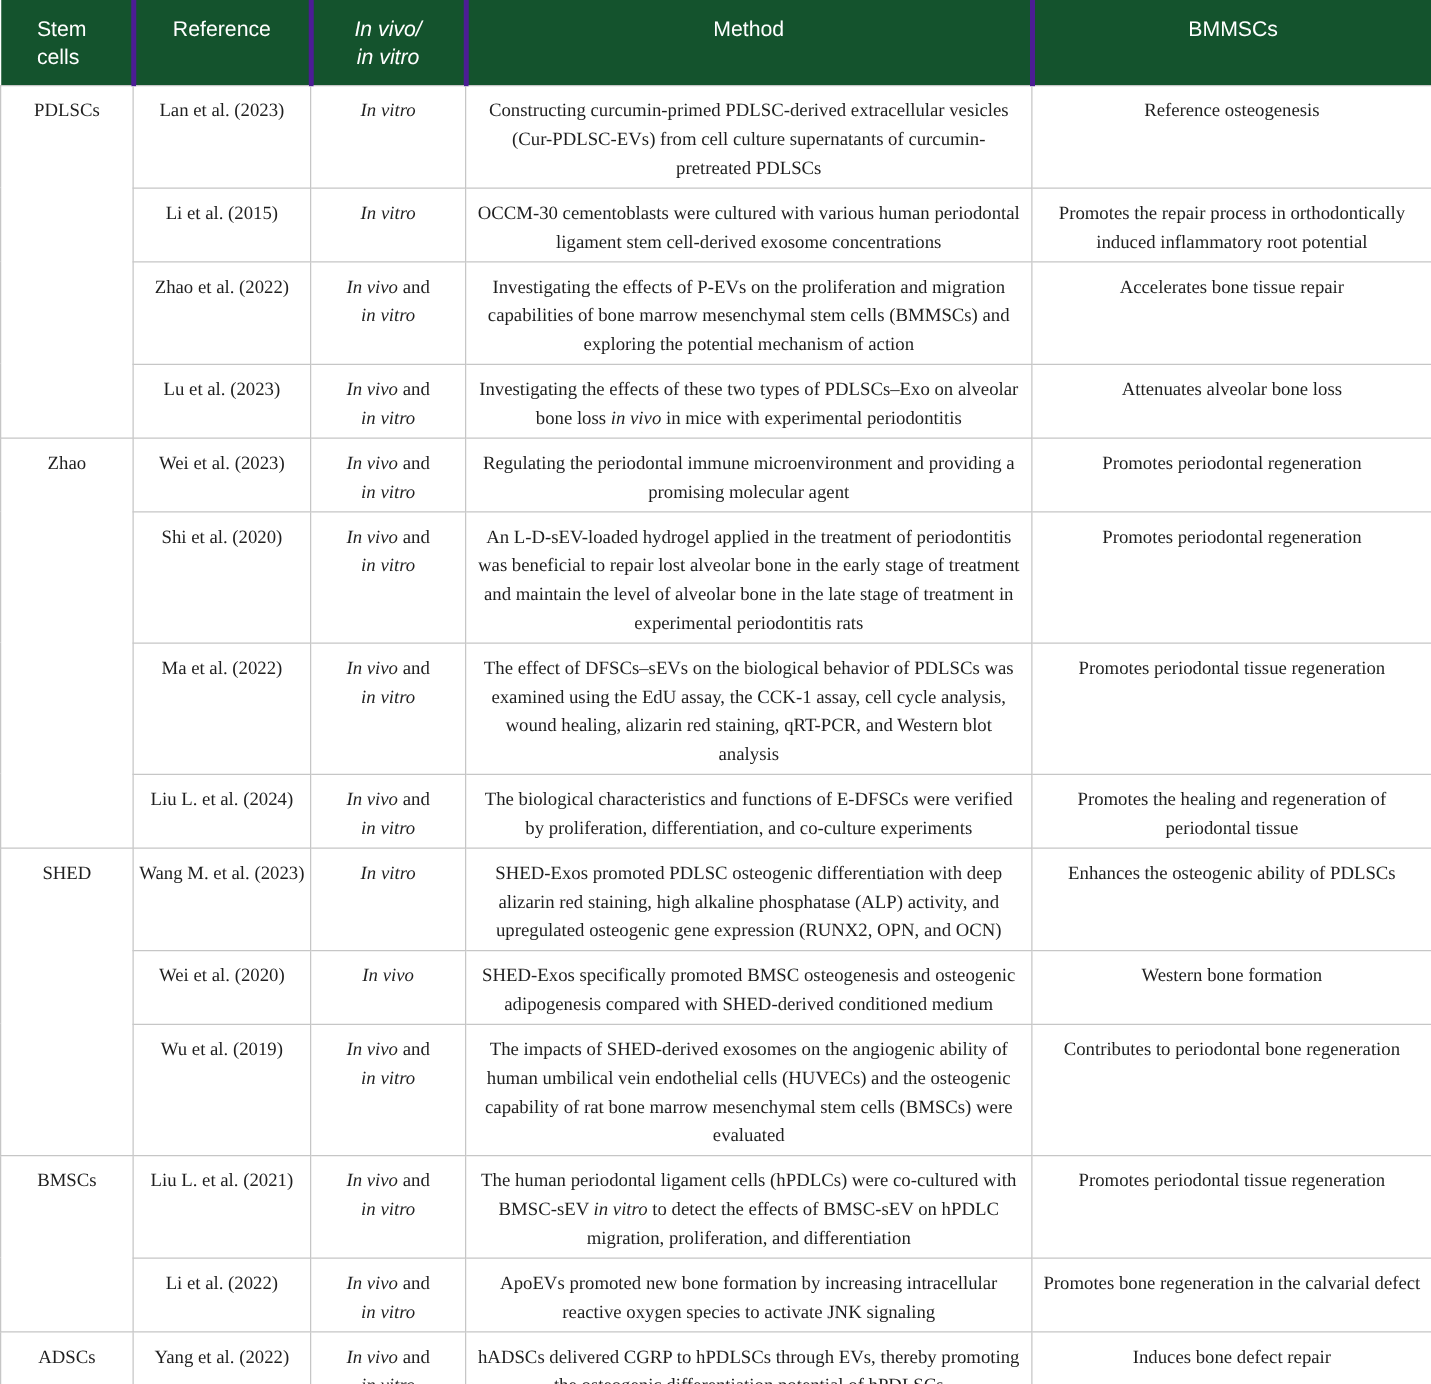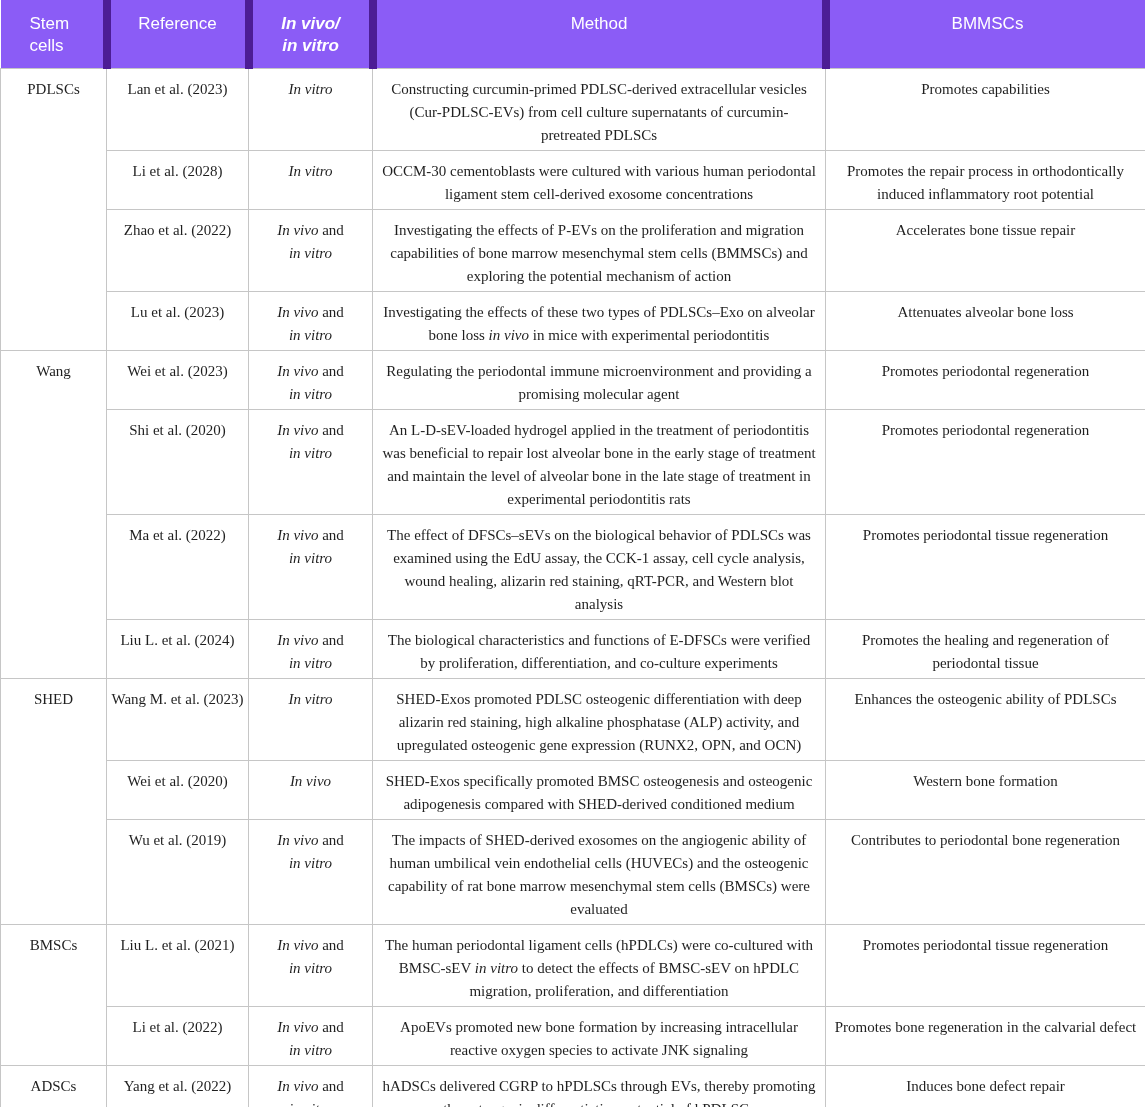--- a/index.html
+++ b/index.html
@@ -11,34 +11,34 @@
     table-layout:fixed;
     font-family:"Liberation Serif", serif;
     font-size:15px;
     color:#1f1f1f;
     border-bottom:2px solid #8f8f8f;
   }
 
   
   thead tr { height:68px; }
   thead th {
-    background:#8b5cf6;
+    background:#14532d;
     color:#ffffff;
     font-family:"Liberation Sans", sans-serif;
     font-weight:normal;
     font-size:17px;
     line-height:22px;
     vertical-align:top;
     text-align:center;
     padding:13px 6px 10px 6px;
     box-sizing:border-box;
   }
-  thead th + th { border-left:8px solid #4c1d95; }
+  thead th + th { border-left:4px solid #4c1d95; }
   thead th.col-stem { text-align:left; padding-left:29px; }
-  thead th.col-vivo { font-style:italic;font-weight:bold; }
+  thead th.col-vivo { font-style:italic; }
 
   
   tbody td {
     border:1px solid #c6c6c6;
     vertical-align:top;
     text-align:center;
     padding:9px 8px 3px 8px;
     line-height:23px;
     box-sizing:border-box;
   }
@@ -68,42 +68,42 @@
       <th class="col-method">Method</th>
       <th class="col-result">BMMSCs</th>
     </tr>
   </thead>
   <tbody>
       <tr>
         <td rowspan="4" class="cell-stem">PDLSCs</td>
         <td class="cell-ref">Lan et al. (2023)</td>
         <td class="cell-vivo"><i>In vitro</i></td>
         <td class="cell-method">Constructing curcumin-primed PDLSC-derived extracellular vesicles (Cur-PDLSC-EVs) from cell culture supernatants of curcumin-pretreated PDLSCs</td>
-        <td class="cell-result">Promotes capabilities</td>
+        <td class="cell-result">Reference osteogenesis</td>
       </tr>
       <tr>
-        <td class="cell-ref">Li et al. (2028)</td>
+        <td class="cell-ref">Li et al. (2015)</td>
         <td class="cell-vivo"><i>In vitro</i></td>
         <td class="cell-method">OCCM-30 cementoblasts were cultured with various human periodontal ligament stem cell-derived exosome concentrations</td>
         <td class="cell-result">Promotes the repair process in orthodontically induced inflammatory root potential</td>
       </tr>
       <tr>
         <td class="cell-ref">Zhao et al. (2022)</td>
         <td class="cell-vivo"><i>In vivo</i> and<br><i>in vitro</i></td>
         <td class="cell-method">Investigating the effects of P-EVs on the proliferation and migration capabilities of bone marrow mesenchymal stem cells (BMMSCs) and exploring the potential mechanism of action</td>
         <td class="cell-result">Accelerates bone tissue repair</td>
       </tr>
       <tr>
         <td class="cell-ref">Lu et al. (2023)</td>
         <td class="cell-vivo"><i>In vivo</i> and<br><i>in vitro</i></td>
         <td class="cell-method">Investigating the effects of these two types of PDLSCs–Exo on alveolar bone loss <i>in vivo</i> in mice with experimental periodontitis</td>
         <td class="cell-result">Attenuates alveolar bone loss</td>
       </tr>
       <tr>
-        <td rowspan="4" class="cell-stem">Wang</td>
+        <td rowspan="4" class="cell-stem">Zhao</td>
         <td class="cell-ref">Wei et al. (2023)</td>
         <td class="cell-vivo"><i>In vivo</i> and<br><i>in vitro</i></td>
         <td class="cell-method">Regulating the periodontal immune microenvironment and providing a promising molecular agent</td>
         <td class="cell-result">Promotes periodontal regeneration</td>
       </tr>
       <tr>
         <td class="cell-ref">Shi et al. (2020)</td>
         <td class="cell-vivo"><i>In vivo</i> and<br><i>in vitro</i></td>
         <td class="cell-method">An L-D-sEV-loaded hydrogel applied in the treatment of periodontitis was beneficial to repair lost alveolar bone in the early stage of treatment and maintain the level of alveolar bone in the late stage of treatment in experimental periodontitis rats</td>
         <td class="cell-result">Promotes periodontal regeneration</td>

